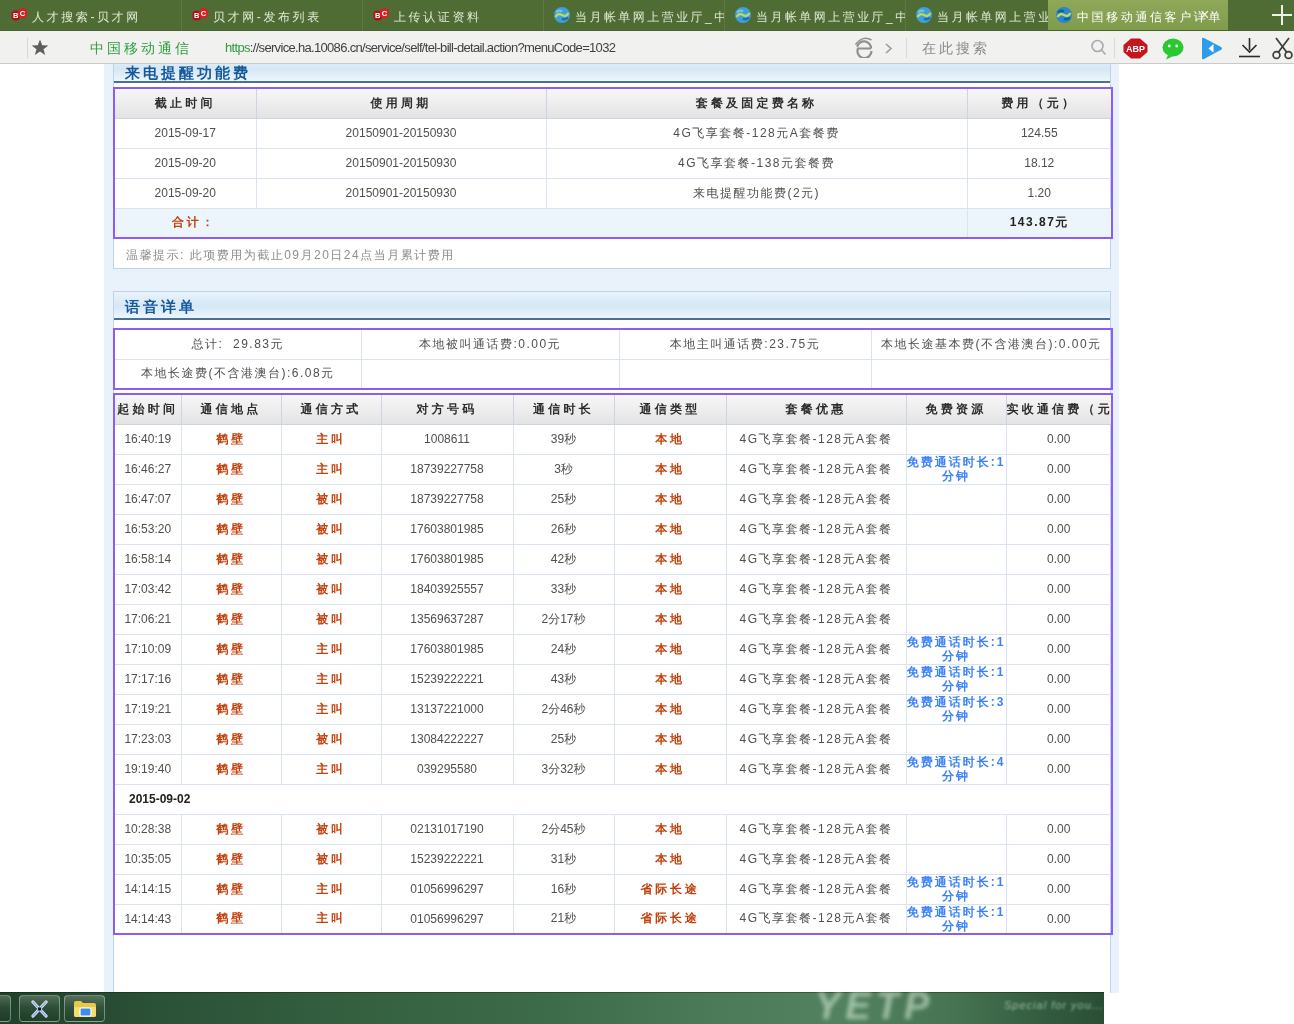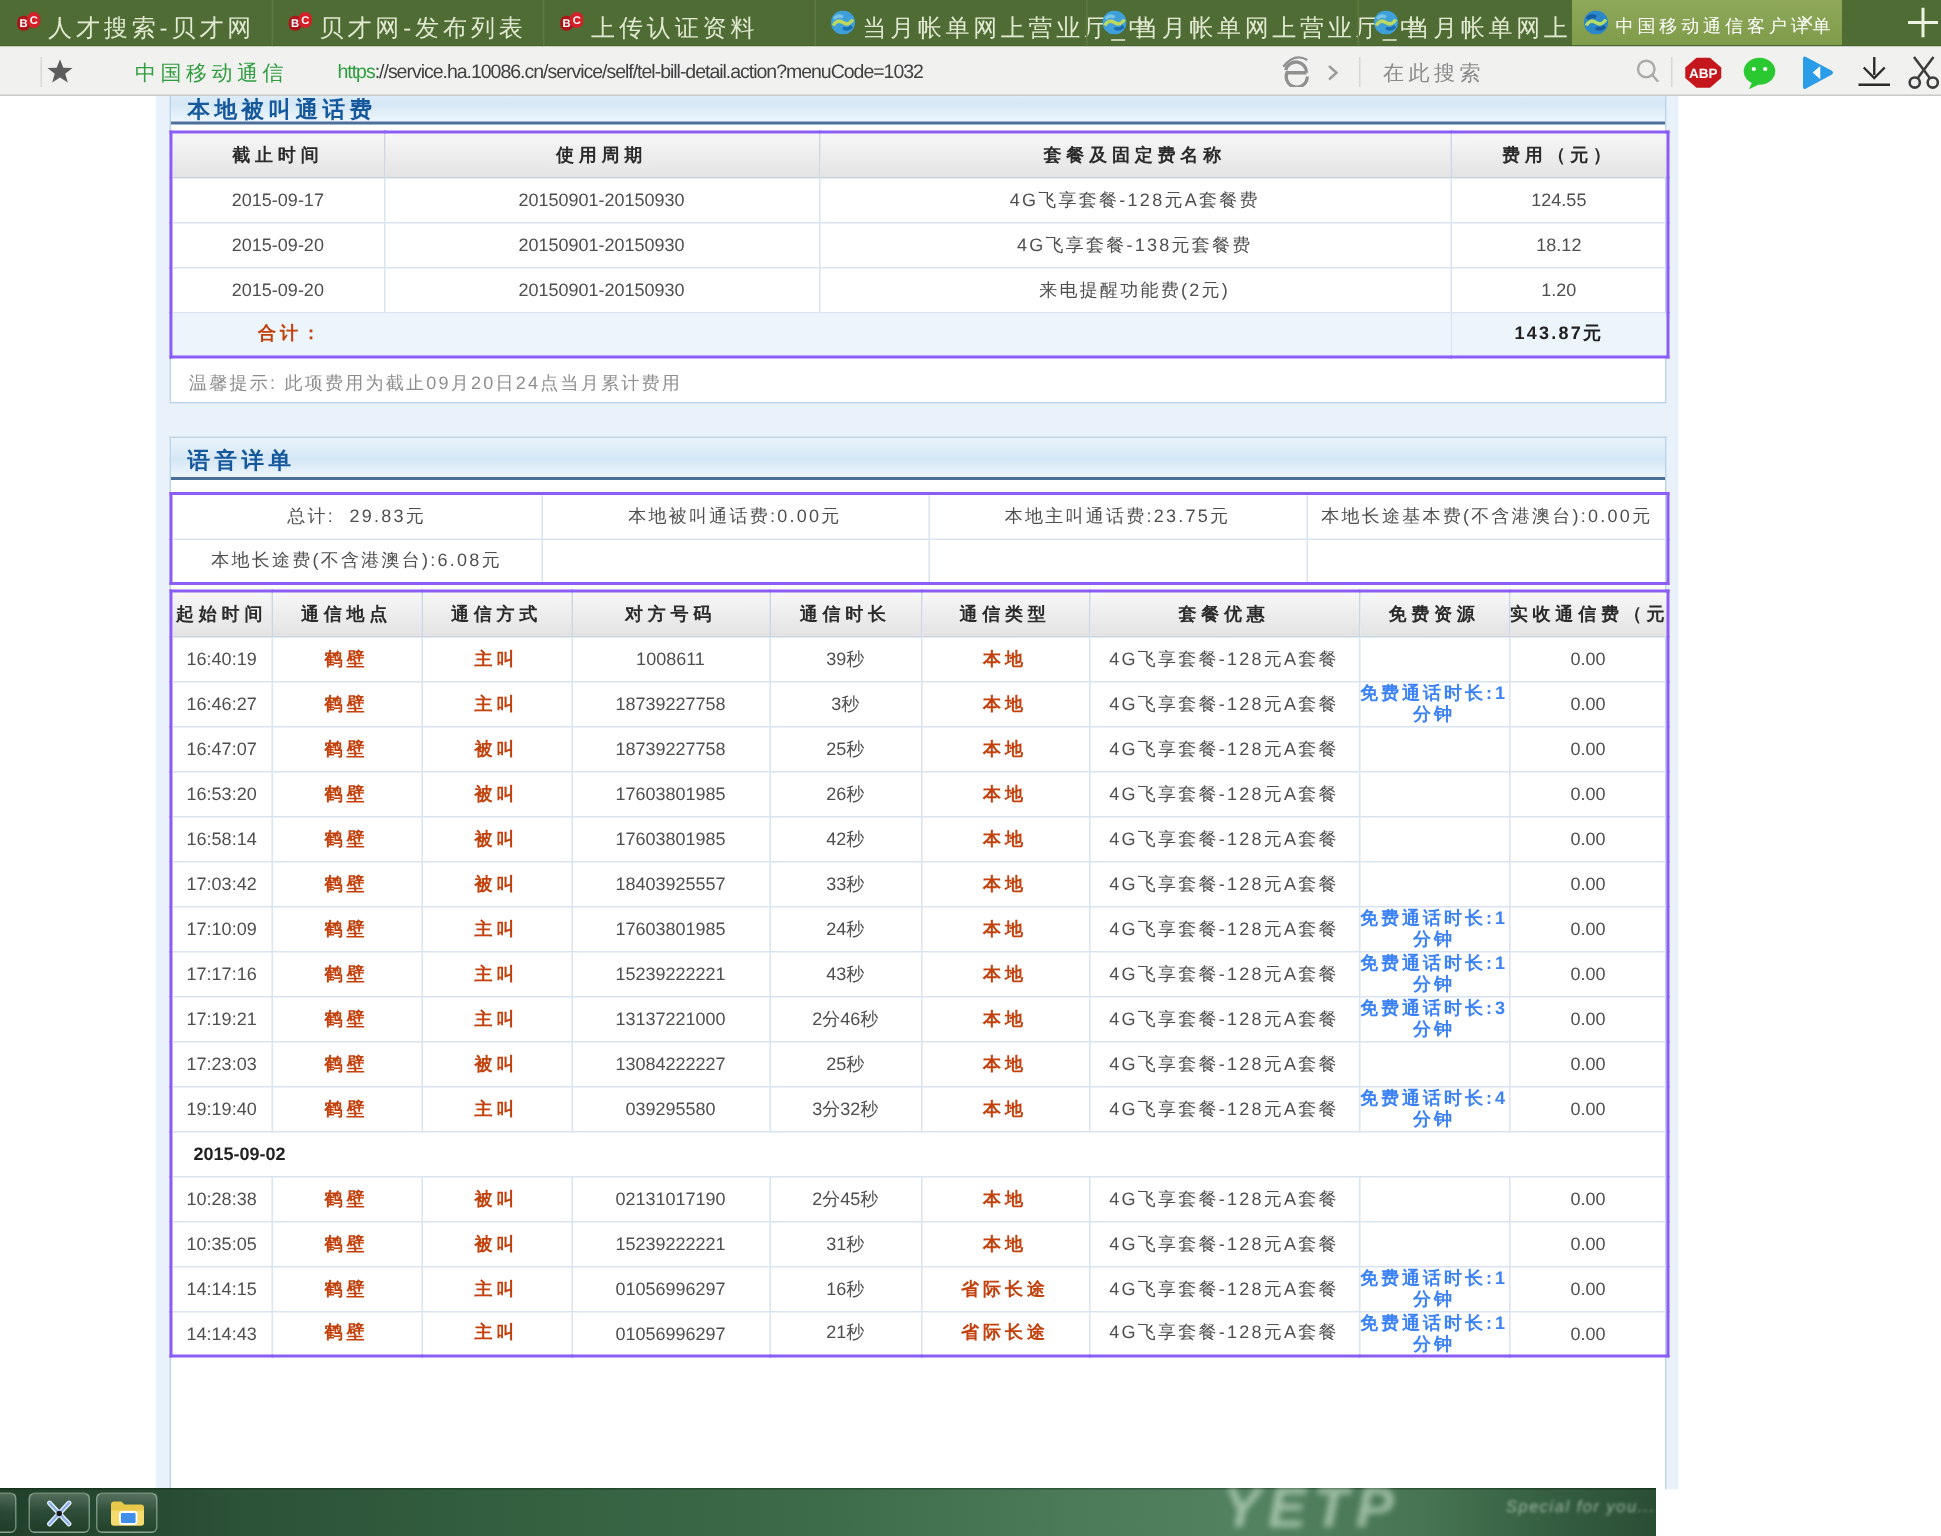--- a/index.html
+++ b/index.html
@@ -2,21 +2,21 @@
 <html><head>
 <meta charset="utf-8">
 <style>
 *{margin:0;padding:0;box-sizing:border-box}
 html,body{width:1294px;height:1024px;overflow:hidden;font-family:"Liberation Sans",sans-serif;background:#fff}
 .abs{position:absolute}
 
 #tabbar{position:absolute;left:0;top:0;width:1294px;height:31px;background:#4e6c33;border-bottom:0;box-shadow:inset 0 -1px 0 rgba(0,0,0,.08);z-index:30}
 .tab{position:absolute;top:0;height:31px}
 .tabsep{position:absolute;top:0;width:1px;height:31px;background:#60793f}
-.tabtxt{position:absolute;left:32px;top:9px;font-size:16px;color:#e2e9d2;letter-spacing:2.6px;white-space:nowrap;overflow:hidden}
+.tabtxt{position:absolute;left:32px;top:9px;font-size:12px;color:#e2e9d2;letter-spacing:2.6px;white-space:nowrap;overflow:hidden}
 .tabico{position:absolute;left:11px;top:7px;width:16px;height:16px}
 #activetab{position:absolute;left:1048px;top:0;width:180px;height:30px;background:linear-gradient(#8fa85a,#7f9c4a)}
 
 #addrbar{position:absolute;left:0;top:31px;width:1294px;height:33px;background:#f1f1ef;border-bottom:1px solid #c9c9c7;z-index:30}
 .vsep{position:absolute;top:7px;height:20px;width:1px;background:#d8d8d6}
 
 #content{position:absolute;left:0;top:64px;width:1294px;height:929px;background:#fff;overflow:hidden;z-index:5}
 #wrapper{position:absolute;left:104px;top:0;width:1015px;height:929px;background:#e9f2fa}
 .sect{position:absolute;left:9px;width:998px;background:#fff;border:1px solid #bcd4ea}
 .secthead{position:absolute;left:0;top:0;width:996px;height:28px;background:linear-gradient(#e9f3fb,#d5e7f6 55%,#eef6fc);border-bottom:2px solid #4a7099}
@@ -172,21 +172,21 @@
       <circle cx="17.5" cy="18" r="3.4"></circle>
     </g>
   </svg>
 </div>
 
 <div id="content">
  <div id="wrapper">
 
   <div class="sect" style="top:-10px;height:215px">
     <div class="secthead">
-          <span style="top:9px">本地被叫通话费</span>
+          <span style="top:9px">来电提醒功能费</span>
         </div>
     <div class="abs" style="left:-1px;top:32px">
       <table>
         <colgroup>
               <col style="width:142px">
               <col style="width:290px">
               <col style="width:421px">
               <col style="width:145px">
             </colgroup>
         <tbody>
@@ -337,20 +337,31 @@
                 <td class="cjk">鹤壁</td>
                 <td class="cjk">被叫</td>
                 <td>18403925557</td>
                 <td>33秒</td>
                 <td class="cjk">本地</td>
                 <td class="mix">4G飞享套餐-128元A套餐</td>
                 <td></td>
                 <td>0.00</td>
               </tr>
         <tr>
+                <td>17:06:21</td>
+                <td class="cjk">鹤壁</td>
+                <td class="cjk">被叫</td>
+                <td>13569637287</td>
+                <td>2分17秒</td>
+                <td class="cjk">本地</td>
+                <td class="mix">4G飞享套餐-128元A套餐</td>
+                <td></td>
+                <td>0.00</td>
+              </tr>
+        <tr>
                 <td>17:10:09</td>
                 <td class="cjk">鹤壁</td>
                 <td class="cjk">主叫</td>
                 <td>17603801985</td>
                 <td>24秒</td>
                 <td class="cjk">本地</td>
                 <td class="mix">4G飞享套餐-128元A套餐</td>
                 <td class="free">免费通话时长:1分钟</td>
                 <td>0.00</td>
               </tr>

